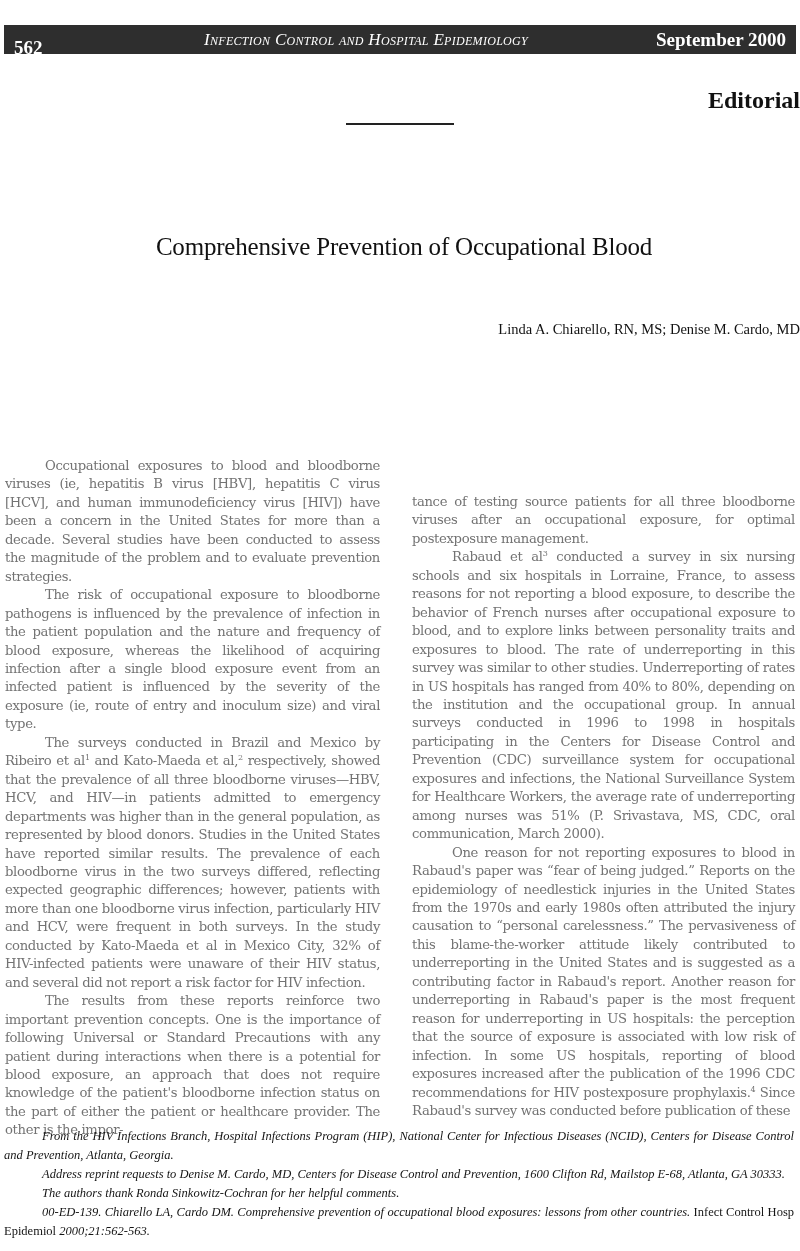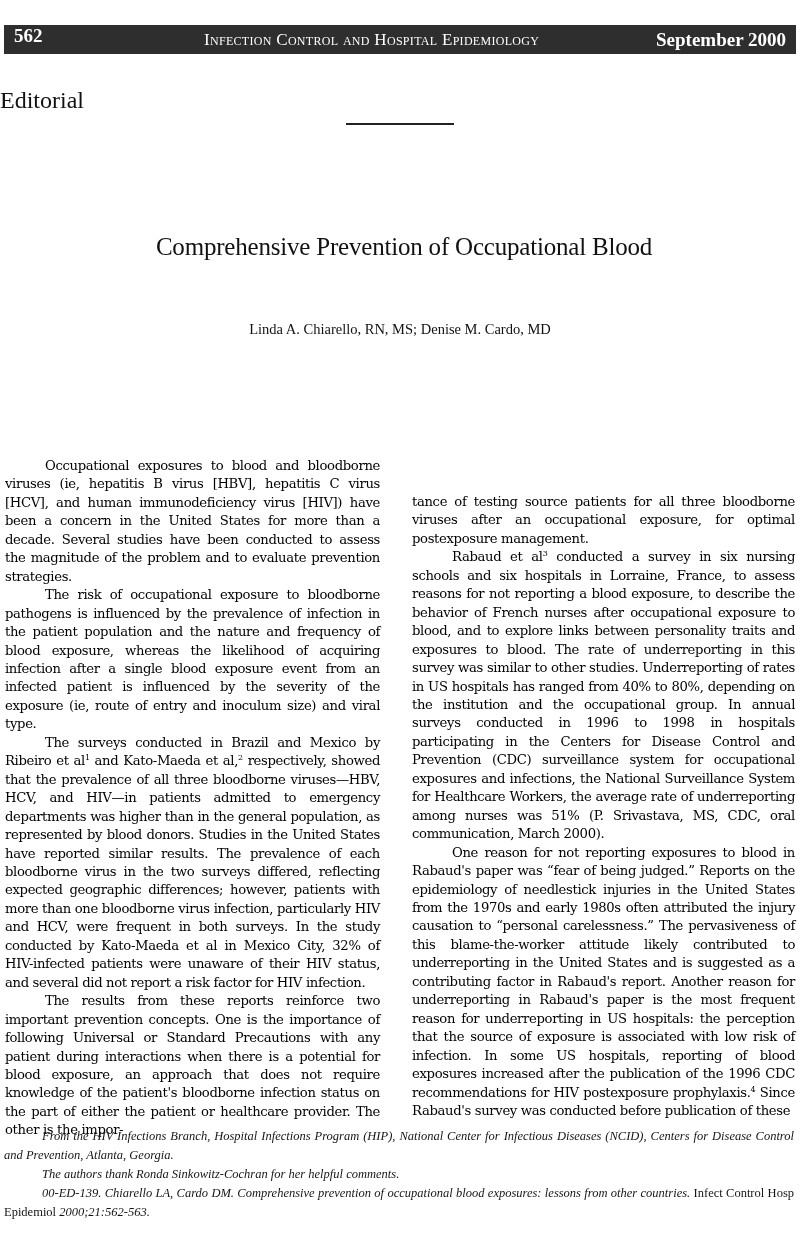--- a/index.html
+++ b/index.html
@@ -2,39 +2,39 @@
 <html><head>
 <meta charset="utf-8">
 <style>
   html, body { margin: 0; padding: 0; background: #ffffff; }
   body { width: 800px; height: 1251px; position: relative; overflow: hidden; color: #111; }
   .header-bar {
     position: absolute; left: 4px; top: 25px; width: 792px; height: 29px;
     background: #2e2e2e; color: #fff;
     font-family: "Liberation Serif", serif; font-weight: bold;
   }
-  .header-bar .page-num { position: absolute; left: 10px; top: 0; font-size: 19px; }
-  .header-bar .journal { position: absolute; left: 200px; top: 5px; font-size: 17px; font-variant: small-caps; letter-spacing: 0.3px; font-weight: normal; }
+  .header-bar .page-num { position: absolute; left: 10px; top: 12px; font-size: 19px; }
+  .header-bar .journal { position: absolute; left: 200px; top: 5px; font-size: 17px; font-variant: small-caps; letter-spacing: 0.3px; font-weight: normal; font-style: italic; }
   .header-bar .issue-date { position: absolute; right: 10px; top: 4px; font-size: 19px; }
   .section-label {
-    position: absolute; left: 0; width: 800px; top: 87px; text-align: left;
-    font-family: "Liberation Serif", serif; font-weight: normal; font-size: 24px;
+    position: absolute; left: 0; width: 800px; top: 87px; text-align: right;
+    font-family: "Liberation Serif", serif; font-weight: bold; font-size: 24px;
   }
   .section-rule { position: absolute; left: 346px; top: 123px; width: 108px; height: 2px; background: #222; }
   .title {
     position: absolute; left: 4px; width: 800px; top: 228px; text-align: center;
     font-family: "Liberation Serif", serif; font-size: 25px; line-height: 37px; letter-spacing: -0.2px;
   }
   .authors {
-    position: absolute; left: 0; width: 800px; top: 321px; text-align: center;
+    position: absolute; left: 0; width: 800px; top: 321px; text-align: right;
     font-family: "Liberation Serif", serif; font-size: 14.5px;
   }
   .col {
     position: absolute; top: 457px; font-family: "DejaVu Serif", serif;
-    font-size: 13.2px; line-height: 18.45px; text-align: justify; color: #000000;
+    font-size: 13.2px; line-height: 18.45px; text-align: justify; color: #737373;
     letter-spacing: -0.35px;
   }
   .col-left { left: 5px; width: 375px; }
   .col-right { left: 412px; width: 383px; margin-top: 36px; }
   .col p { margin: 0; text-indent: 40px; }
   .col p.cont { text-indent: 0; }
   sup { font-size: 8px; line-height: 0; vertical-align: super; }
   .footnotes {
     position: absolute; left: 4px; top: 1127px; width: 790px;
     font-family: "Liberation Serif", serif; font-style: italic; font-size: 12.5px; line-height: 19px;
@@ -69,15 +69,16 @@
 </div>
 
 <div class="col col-right">
   <p class="cont">tance of testing source patients for all three bloodborne viruses after an occupational exposure, for optimal postexposure management.</p>
   <p><span>Rabaud et al</span><sup>3</sup><span> conducted a survey in six nursing schools and six hospitals in Lorraine, France, to assess reasons for not reporting a blood exposure, to describe the behavior of French nurses after occupational exposure to blood, and to explore links between personality traits and exposures to blood. The rate of underreporting in this survey was similar to other studies. Underreporting of rates in US hospitals has ranged from 40% to 80%, depending on the institution and the occupational group. In annual surveys conducted in 1996 to 1998 in hospitals participating in the Centers for Disease Control and Prevention (CDC) surveillance system for occupational exposures and infections, the National Surveillance System for Healthcare Workers, the average rate of underreporting among nurses was 51% (P. Srivastava, MS, CDC, oral communication, March 2000).</span></p>
   <p><span>One reason for not reporting exposures to blood in Rabaud's paper was “fear of being judged.” Reports on the epidemiology of needlestick injuries in the United States from the 1970s and early 1980s often attributed the injury causation to “personal carelessness.” The pervasiveness of this blame-the-worker attitude likely contributed to underreporting in the United States and is suggested as a contributing factor in Rabaud's report. Another reason for underreporting in Rabaud's paper is the most frequent reason for underreporting in US hospitals: the perception that the source of exposure is associated with low risk of infection. In some US hospitals, reporting of blood exposures increased after the publication of the 1996 CDC recommendations for HIV postexposure prophylaxis.</span><sup>4</sup><span> Since Rabaud's survey was conducted before publication of these</span></p>
 </div>
 
 <div class="footnotes">
   <p>From the HIV Infections Branch, Hospital Infections Program (HIP), National Center for Infectious Diseases (NCID), Centers for Disease Control and Prevention, Atlanta, Georgia.</p>
+  <p>Address reprint requests to Denise M. Cardo, MD, Centers for Disease Control and Prevention, 1600 Clifton Rd, Mailstop E-68, Atlanta, GA 30333.</p>
   <p>The authors thank Ronda Sinkowitz-Cochran for her helpful comments.</p>
   <p><span>00-ED-139. Chiarello LA, Cardo DM. Comprehensive prevention of occupational blood exposures: lessons from other countries.</span><span class="upright"> Infect Control Hosp Epidemiol </span><span>2000;21:562-563.</span></p>
 </div>
 
 </body></html>

